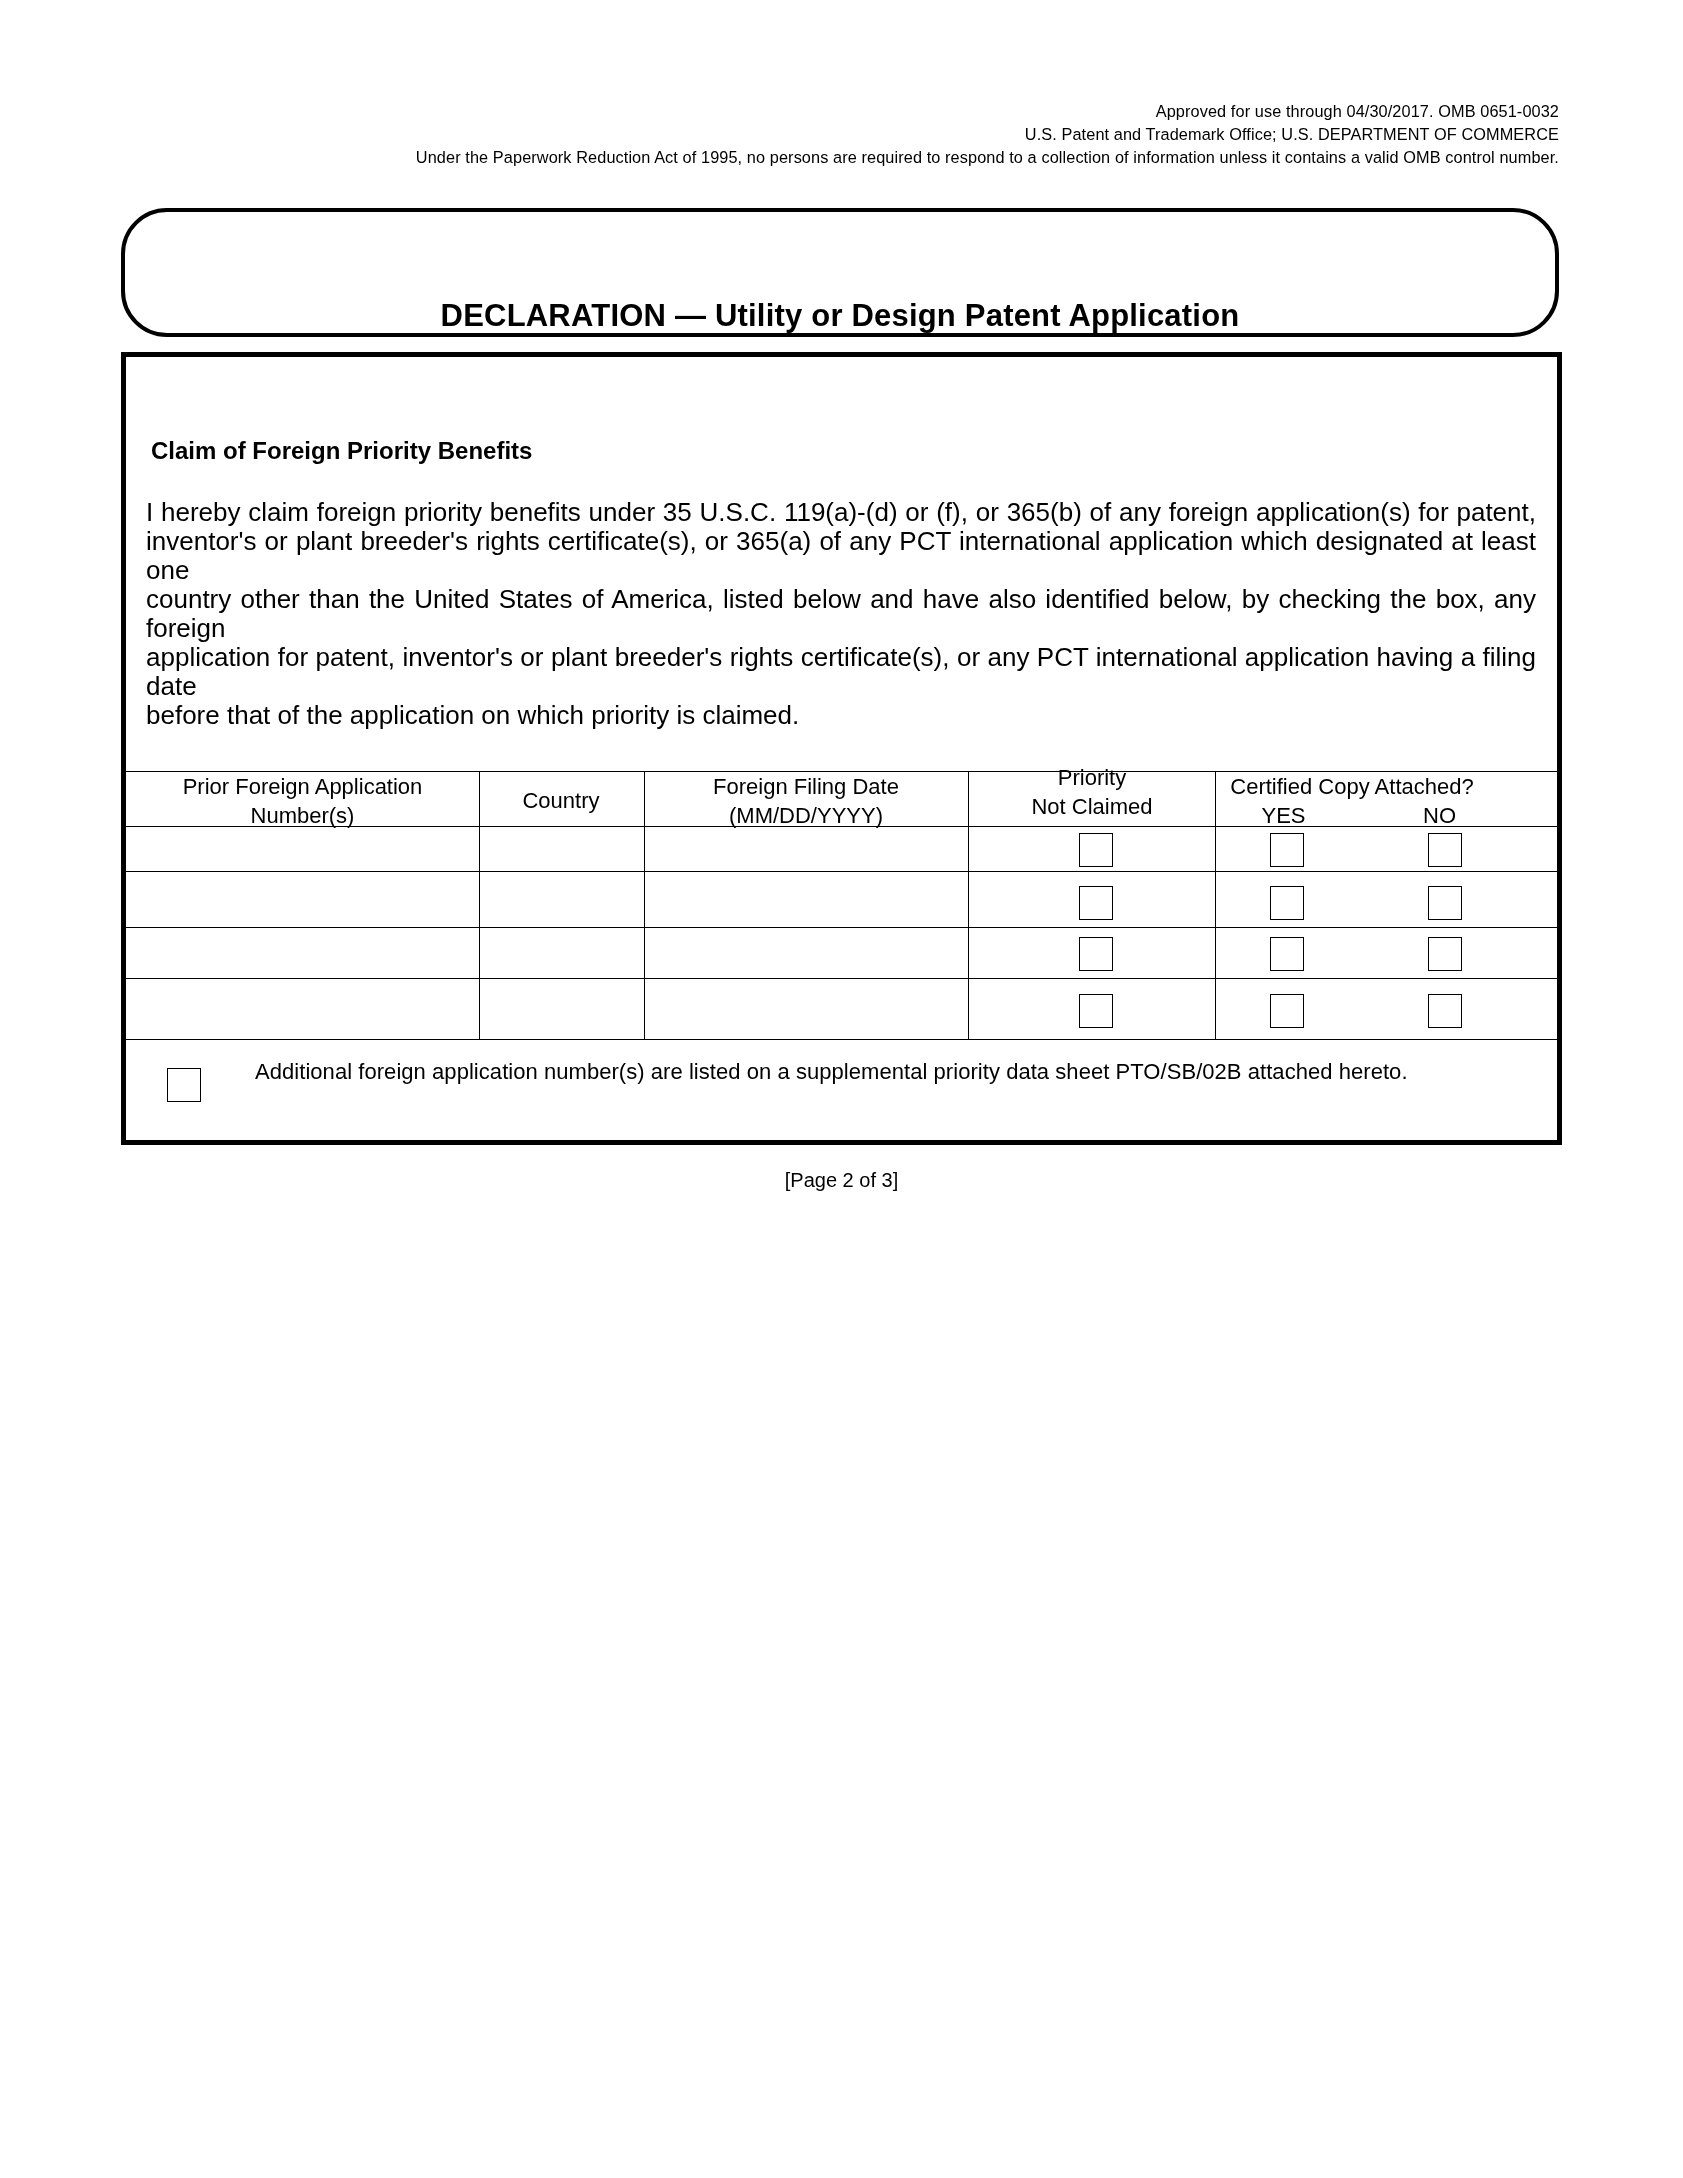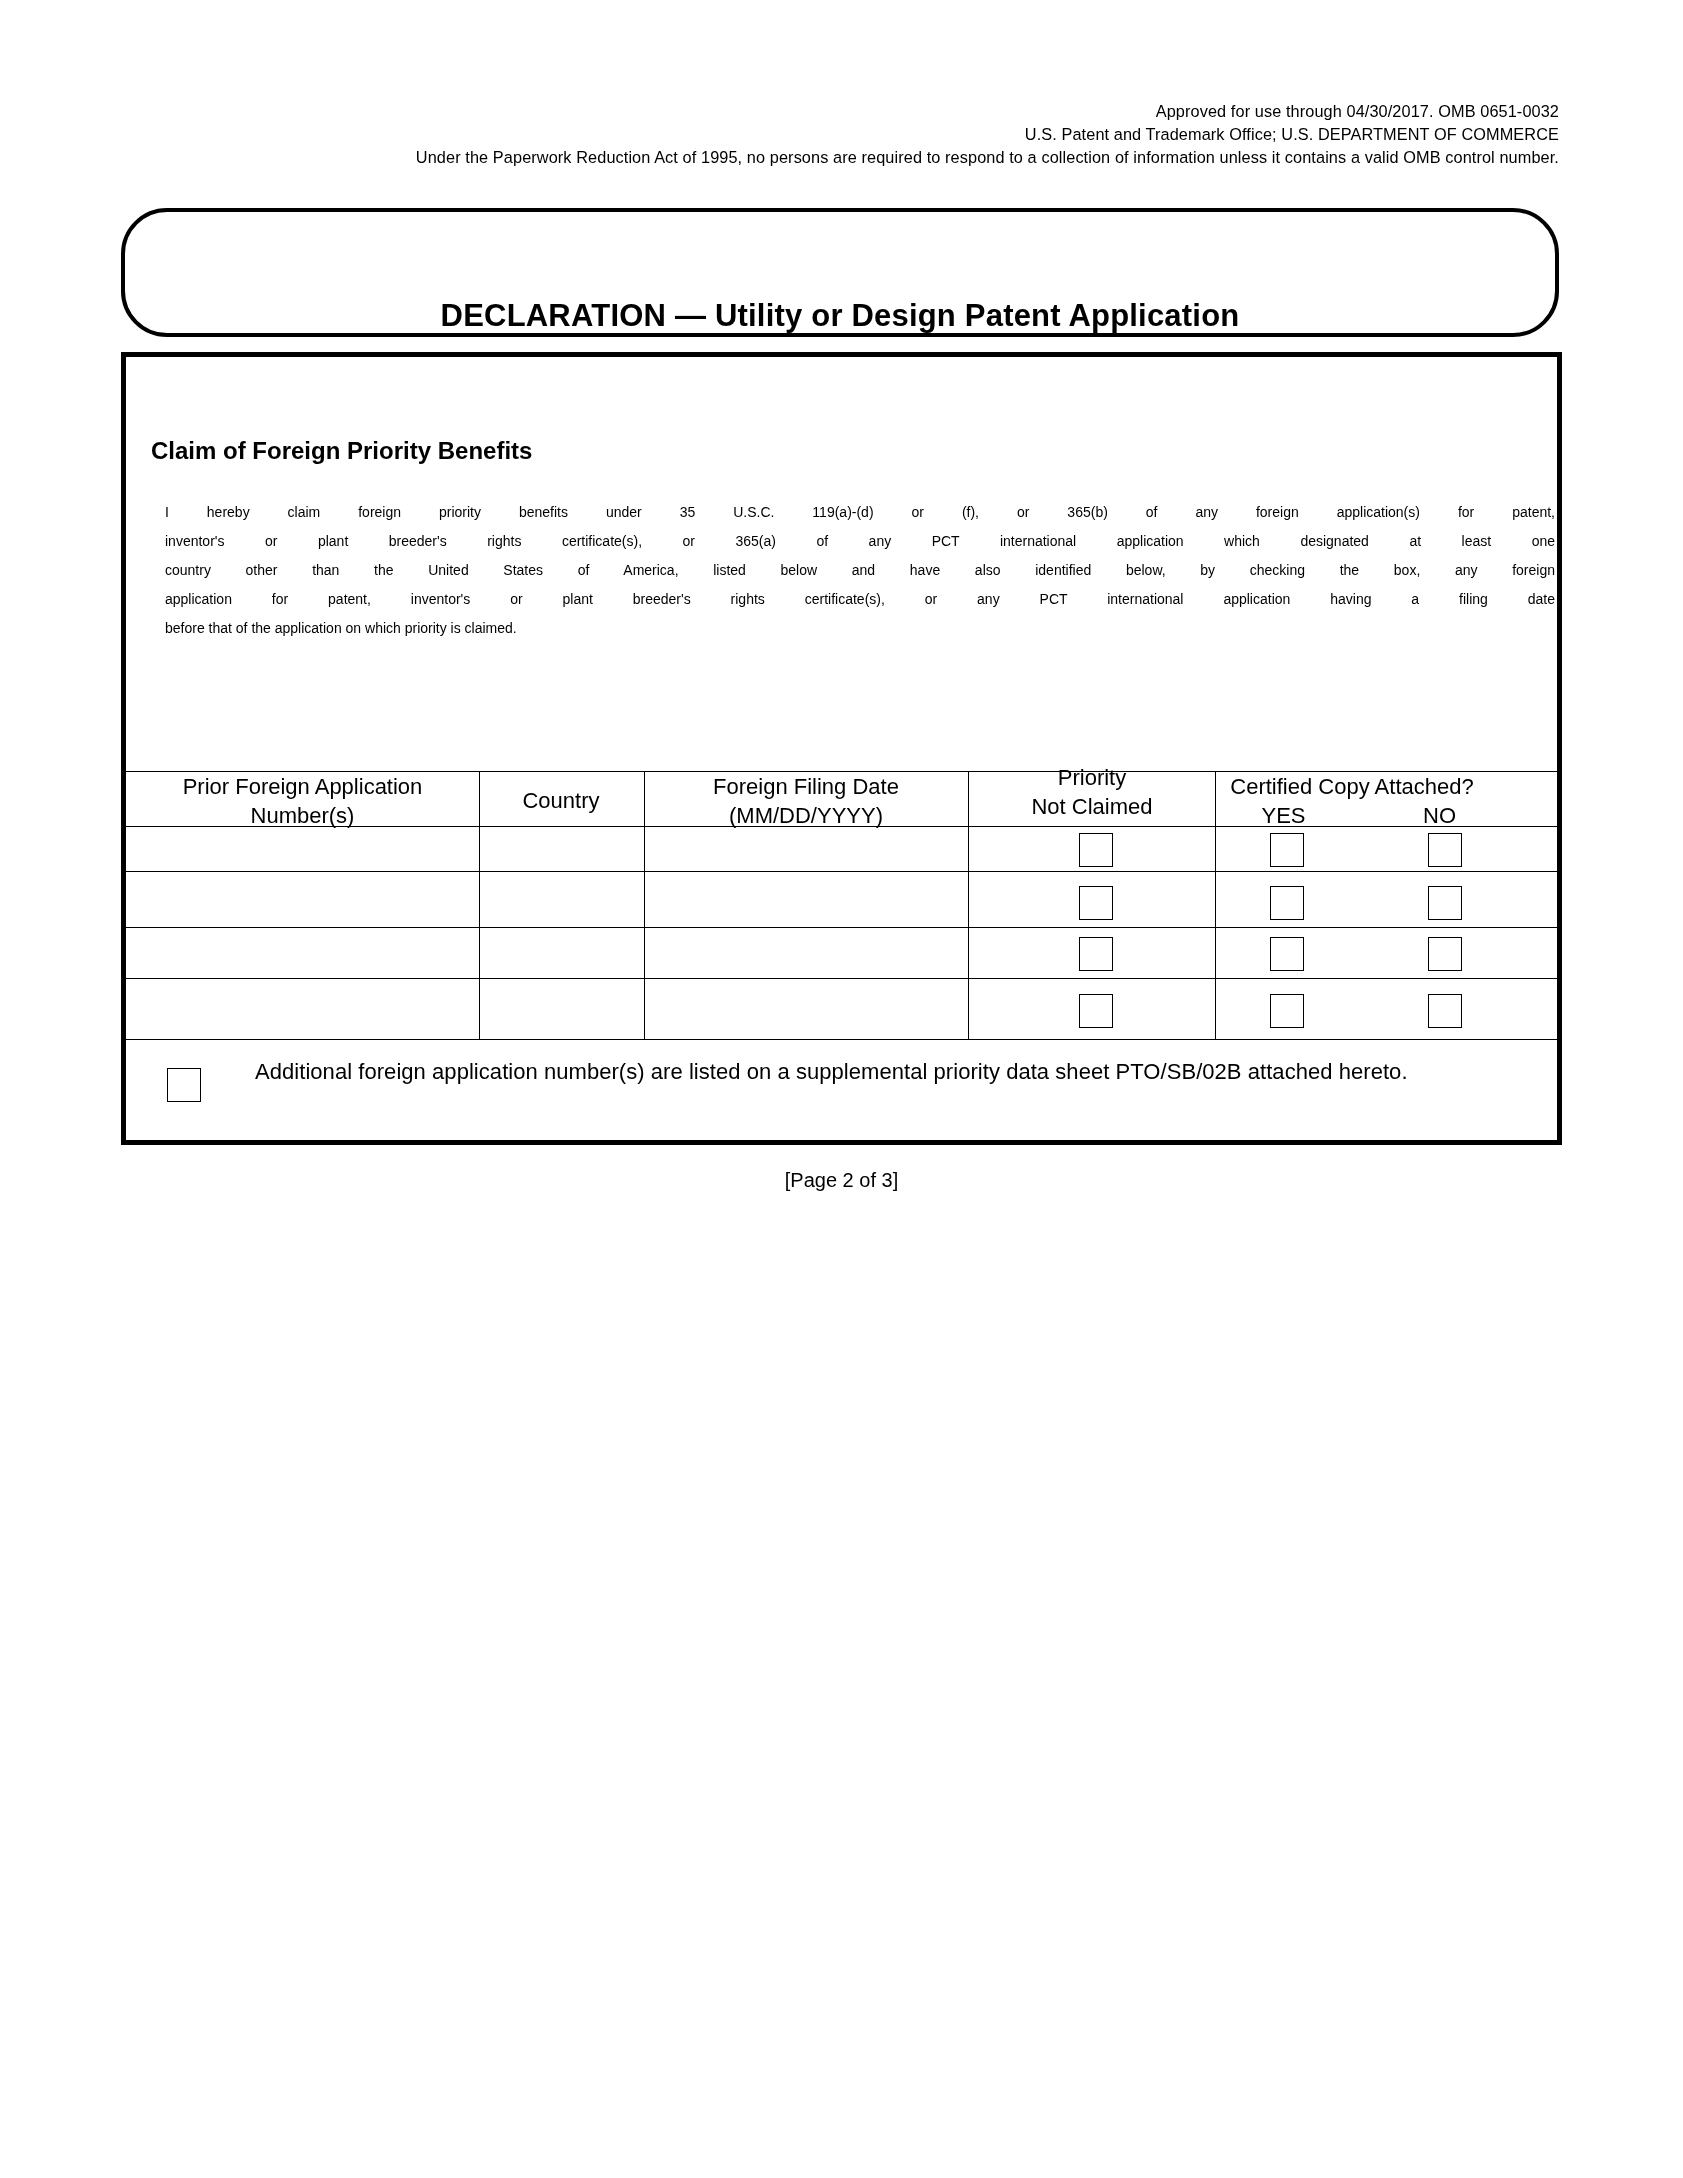--- a/index.html
+++ b/index.html
@@ -8,21 +8,21 @@
   .hdr { position: absolute; right: 124px; top: 100px; text-align: right;
          font-size: 16.3px; line-height: 23px; letter-spacing: 0.1px; }
   .hdr div { white-space: nowrap; }
   .title-box { position: absolute; left: 121px; top: 208px; width: 1430px; height: 121px;
                border: 4px solid #000; border-radius: 46px; }
   .title { position: absolute; left: 0; right: 0; top: 42px; text-align: center;
            font-weight: bold; font-size: 31px; letter-spacing: 0.2px; margin-top: 44px; }
   .main-box { position: absolute; left: 121px; top: 352px; width: 1431px; height: 783px;
               border: 5px solid #000; }
   .heading { position: absolute; left: 25px; top: 80px; font-weight: bold; font-size: 24px; }
-  .para { position: absolute; left: 39px; width: 1390px; top: 141px; font-size: 14px;
+  .para { position: absolute; left: 20px; width: 1390px; top: 141px; font-size: 26px;
           line-height: 29px; text-align: justify; text-align-last: left; }
   .para span { display: block; text-align: justify; text-align-last: justify; }
   .para span.last { text-align-last: left; }
   .grid-h { position: absolute; left: 0; width: 1431px; height: 0; border-top: 1.5px solid #000; }
   .grid-v { position: absolute; width: 0; border-left: 1.5px solid #000; }
   .th { position: absolute; text-align: center; font-size: 22px; line-height: 29px; white-space: nowrap; }
   .cell { position: absolute; }
   .cb { position: absolute; width: 32px; height: 32px; border: 1.5px solid #000; box-sizing: content-box; background: #fff; }
   .extra-text { position: absolute; left: 129px; top: 702px; font-size: 22px; white-space: nowrap; letter-spacing: 0.05px; }
   .footer { position: absolute; left: 0; width: 1683px; top: 1169px; text-align: center; font-size: 20px; }

